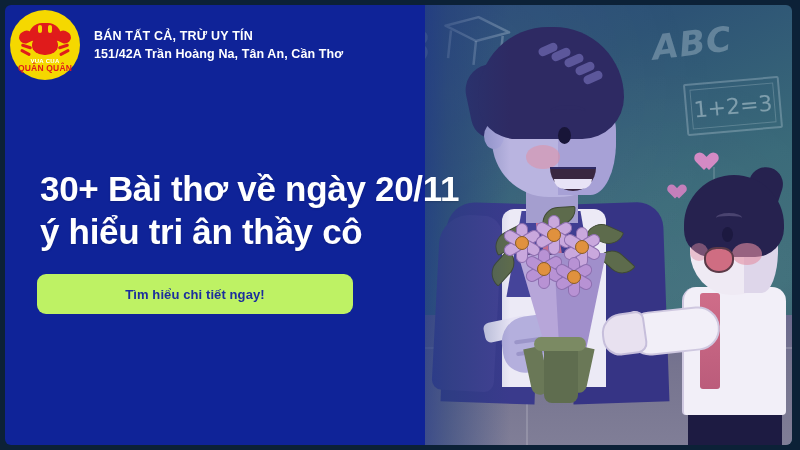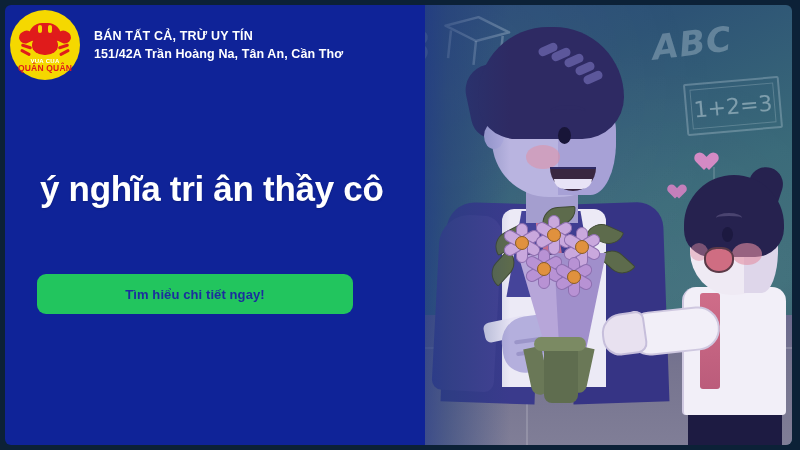--- a/index.html
+++ b/index.html
@@ -270,21 +270,21 @@
     position:absolute; left:40px; top:168px; width:470px;
     color:#ffffff; font-size:35px; font-weight:bold;
     line-height:1.22; letter-spacing:-.3px;
     text-shadow:0 1px 2px rgba(0,0,0,.18);
   }
 
   
   .cta {
     position:absolute; left:37px; top:274px;
     width:316px; height:40px;
-    background:#22c55e; border:none; border-radius:9px;
+    background:#bef264; border:none; border-radius:9px;
     color:#1b2d9e; font-size:13px; font-weight:bold;
     font-family:"Liberation Sans", sans-serif;
     cursor:pointer; letter-spacing:.1px;
   }
 
   
   .footer {
     position:absolute; left:432px; top:408px;
     width:368px; height:42px;
     background:#0c2137;
@@ -465,19 +465,20 @@
       <div class="logo-txt1">VUA CUA</div>
       <div class="logo-txt2">QUÂN QUÂN</div>
     </div>
     <div class="brandlines">
       <div class="brand-1">BÁN TẤT CẢ, TRỪ UY TÍN</div>
       <div class="brand-2">151/42A Trần Hoàng Na, Tân An, Cần Thơ</div>
     </div>
   </div>
 
   <div class="headline">
-    <div>ý nghĩa tri ân thầy cô</div>
+    <div>30+ Bài thơ về ngày 20/11</div>
+    <div>ý hiểu tri ân thầy cô</div>
   </div>
 
   <button class="cta">Tìm hiểu chi tiết ngay!</button>
 
 
 </div>
 
 </body></html>

